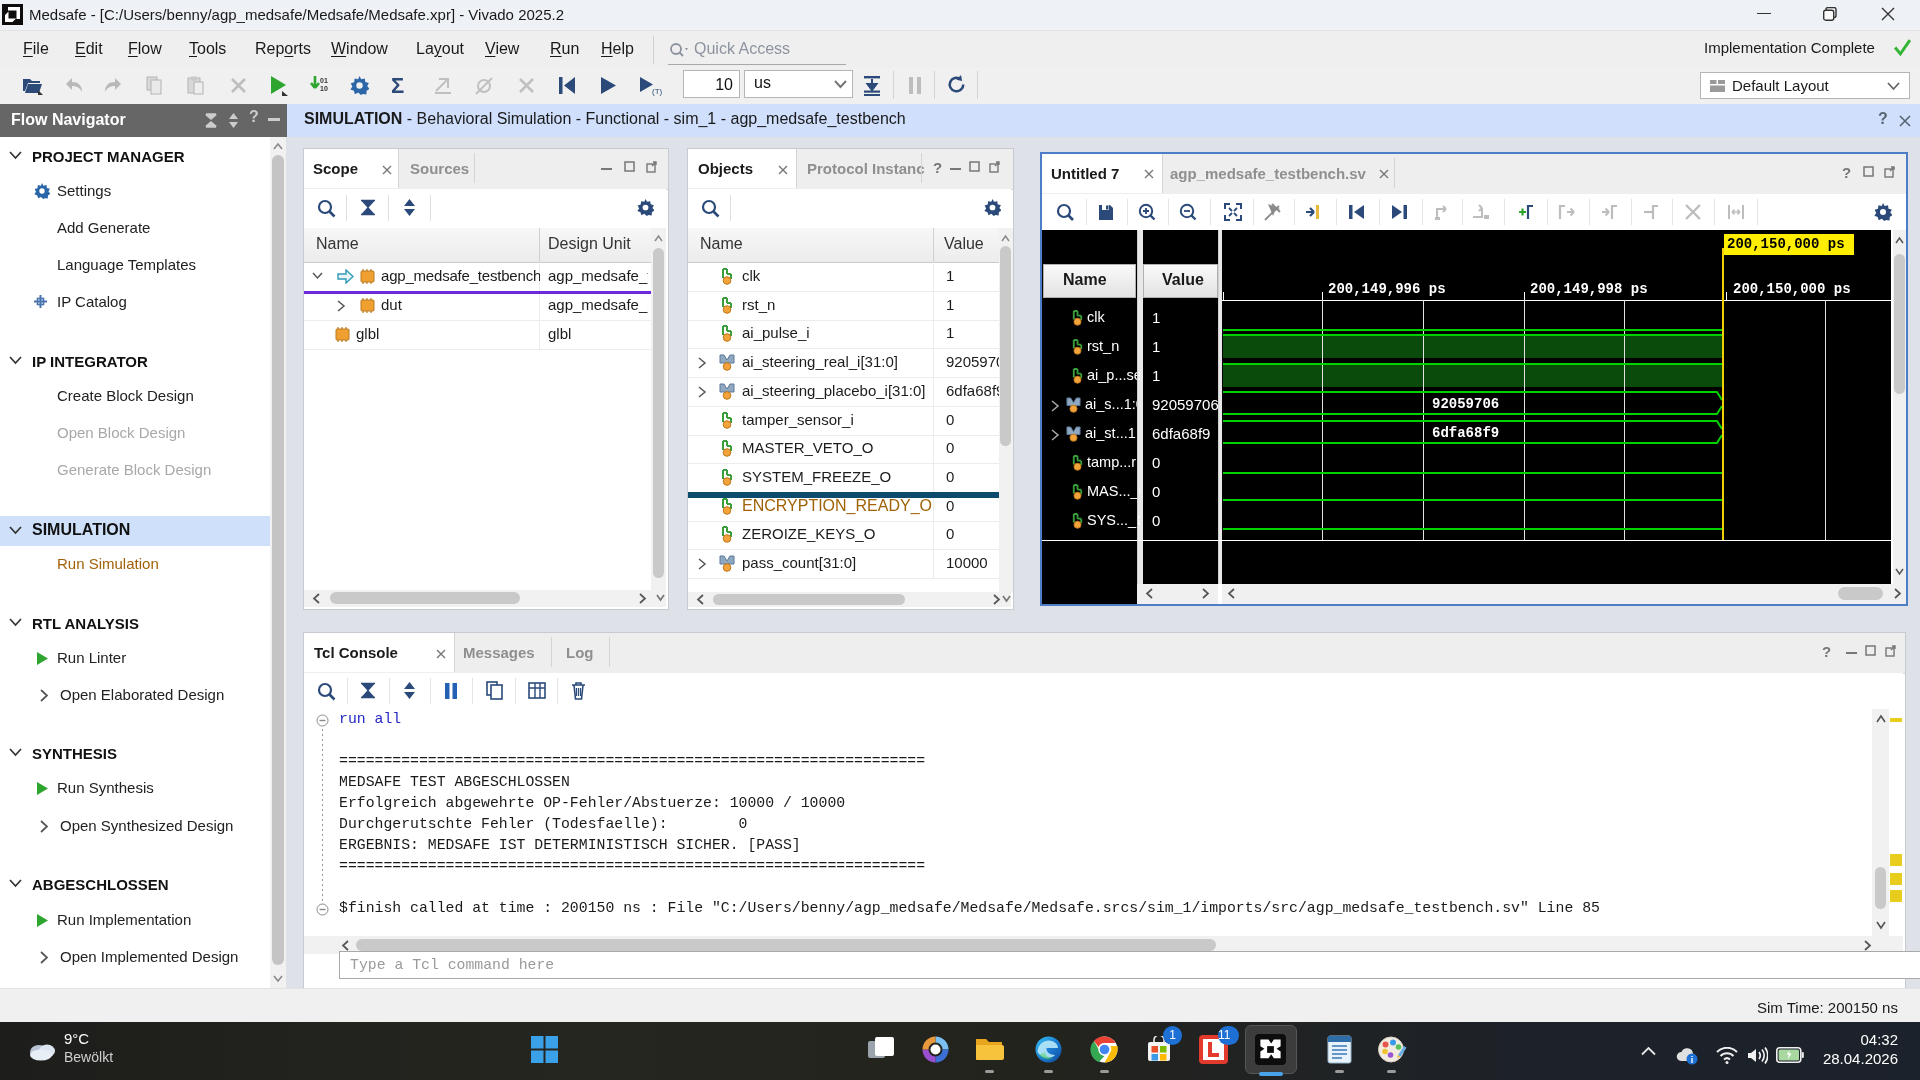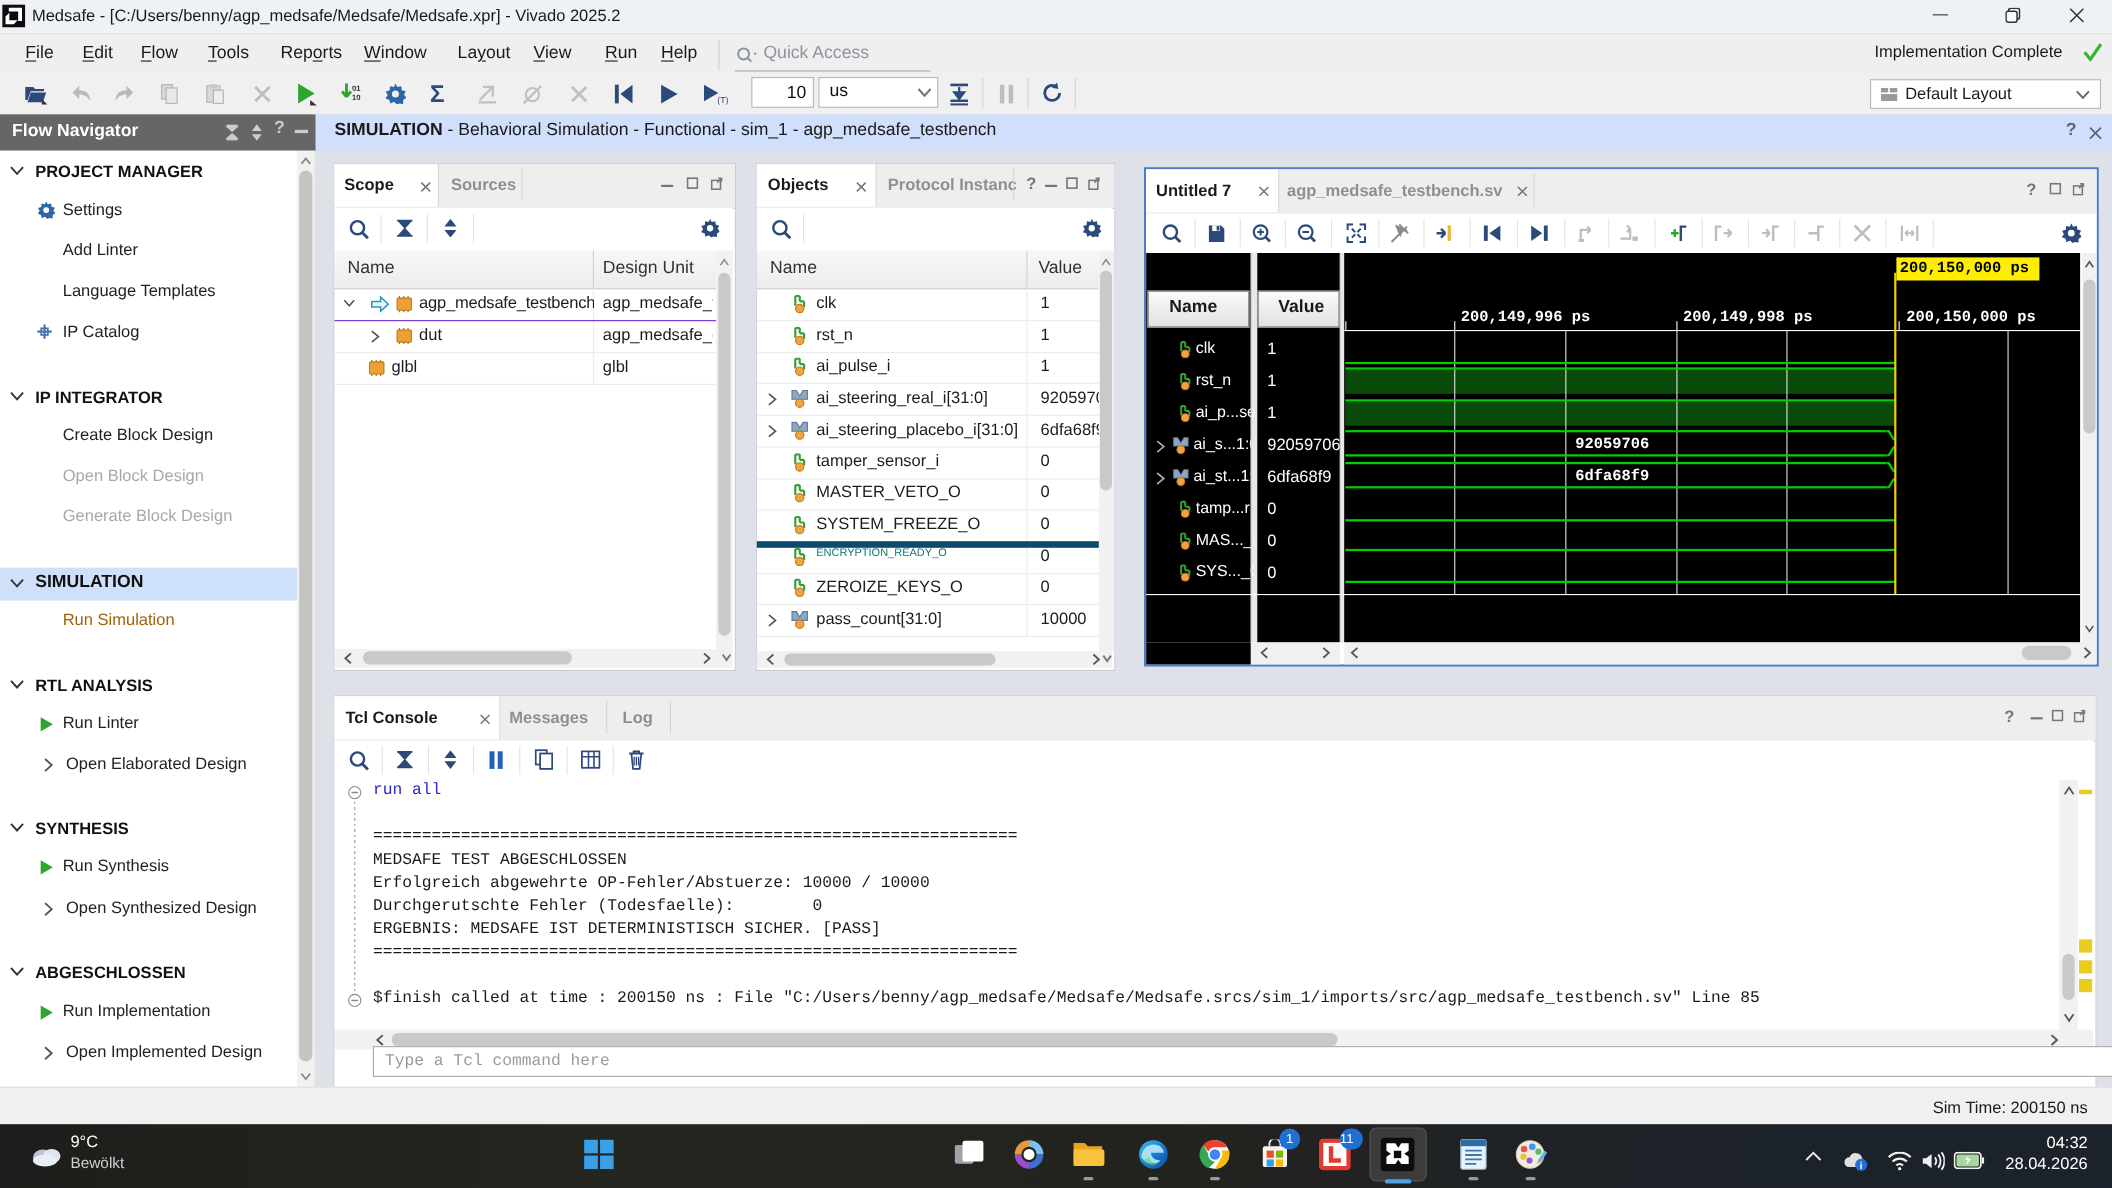--- a/index.html
+++ b/index.html
@@ -186,21 +186,21 @@
 <div class="abs" id="navpanel" style="left:0;top:137px;width:270px;height:851px;background:#ffffff;">
   <svg class="abs" style="left:9px;top:14px" width="13" height="9" viewBox="0 0 13 9">
       <path d="M1 1l5.5 6L12 1" stroke="#333" stroke-width="1.7" fill="none"></path>
     </svg>
   <div class="abs" style="left:32px;top:11px;font-size:15px;font-weight:bold;color:#111;">PROJECT MANAGER</div>
   <svg class="abs" style="left:34px;top:46px" width="16" height="16" viewBox="0 0 19 19">
       <path d="M9.5 0l1.7 3.2 3.6-.8.5 3.6 3.6.9-1.7 3.2 2.4 2.7-3 2-0.2 3.7-3.6-.5L10.9 19l-2.7-2.4-3.3 1.6-1-3.5L.4 13.5l2-3L.7 7.2l3.5-1L4.6 2.5l3.6.7z" fill="#2b66a9"></path>
       <circle cx="9.5" cy="9.5" r="3.2" fill="#fff"></circle>
     </svg>
   <div class="abs" style="left:57px;top:45px;font-size:15px;color:#222;">Settings</div>
-  <div class="abs" style="left:57px;top:82px;font-size:15px;color:#222;">Add Linter</div>
+  <div class="abs" style="left:57px;top:82px;font-size:15px;color:#222;">Add Generate</div>
   <div class="abs" style="left:57px;top:119px;font-size:15px;color:#222;">Language Templates</div>
   <svg class="abs" style="left:33px;top:157px" width="15" height="15" viewBox="0 0 15 15">
       <path d="M7.5 1v13M1 7.5h13" stroke="#4a74b0" stroke-width="2"></path>
       <rect x="4.5" y="4.5" width="6" height="6" fill="none" stroke="#4a74b0" stroke-width="1.6"></rect>
     </svg>
   <div class="abs" style="left:57px;top:156px;font-size:15px;color:#222;">IP Catalog</div>
 
   <svg class="abs" style="left:9px;top:219px" width="13" height="9" viewBox="0 0 13 9">
       <path d="M1 1l5.5 6L12 1" stroke="#333" stroke-width="1.7" fill="none"></path>
     </svg>
@@ -567,21 +567,21 @@
         <path d="M9.5 0l1.7 3.2 3.6-.8.5 3.6 3.6.9-1.7 3.2 2.4 2.7-3 2-0.2 3.7-3.6-.5L10.9 19l-2.7-2.4-3.3 1.6-1-3.5L.4 13.5l2-3L.7 7.2l3.5-1L4.6 2.5l3.6.7z" fill="#2b4a7a"></path>
         <circle cx="9.5" cy="9.5" r="3.2" fill="#fff"></circle>
       </svg>
   </div>
   <div class="abs thead" style="left:0;top:79px;width:347px;height:34px;">
     <div class="abs" style="left:12px;top:7px;font-size:16px;color:#333;">Name</div>
     <div class="abs" style="left:235px;top:0;width:1px;height:34px;background:#d0d0d0;"></div>
     <div class="abs" style="left:244px;top:7px;font-size:16px;color:#333;">Design Unit</div>
   </div>
   <div class="abs" style="left:235px;top:113px;width:1px;height:87px;background:#ececec;"></div>
-    <div class="abs" style="left:0;top:113px;width:347px;height:29px;border-bottom:1px solid #6d28d9;">
+    <div class="abs" style="left:0;top:113px;width:347px;height:29px;border-bottom:3px solid #6d28d9;">
     <svg class="abs" style="left:8px;top:10px" width="11" height="8" viewBox="0 0 11 8">
         <path d="M1 1l4.5 5L10 1" stroke="#555" stroke-width="1.5" fill="none"></path>
       </svg>
     <svg class="abs" style="left:33px;top:7px" width="17" height="15" viewBox="0 0 17 15">
         <path d="M1 5h8V1l7 6.5L9 14v-4H1z" fill="#e8f4f8" stroke="#2e9bb5" stroke-width="1.4"></path>
       </svg>
     <svg class="abs" style="left:55px;top:7px" width="17" height="15" viewBox="0 0 17 15">
         <rect x="2" y="2" width="13" height="11" rx="1" fill="#f0a030" stroke="#b97a1e"></rect>
         <path d="M4 0v2M8 0v2M12 0v2M4 13v2M8 13v2M12 13v2" stroke="#b97a1e" stroke-width="1.2"></path>
       </svg>
@@ -733,21 +733,21 @@
           <circle cx="7" cy="12.5" r="3.8" fill="#f2a33c" stroke="#c07818" stroke-width="1"></circle>
         </svg>
         <div class="abs" style="left:54px;top:5px;font-size:15px;color:#1c1c1c;white-space:nowrap;overflow:hidden;width:252px;">SYSTEM_FREEZE_O</div>
         <div class="abs" style="left:258px;top:5px;font-size:15px;color:#1c1c1c;">0</div>
       </div>
 <div class="abs" style="left:0;top:230px;width:311px;height:29px;border-bottom:1px solid #ececec;overflow:hidden;">
         <svg class="abs" style="left:32px;top:6px" width="14" height="17" viewBox="0 0 14 17">
           <path d="M3 1v9M3 1h4M7 1v5M7 6h4M11 6v5" stroke="#3a9e3a" stroke-width="2" fill="none"></path>
           <circle cx="7" cy="12.5" r="3.8" fill="#f2a33c" stroke="#c07818" stroke-width="1"></circle>
         </svg>
-        <div class="abs" style="left:54px;top:5px;font-size:10px;color:#0f766e;white-space:nowrap;overflow:hidden;width:252px;">ENCRYPTION_READY_O</div>
+        <div class="abs" style="left:54px;top:5px;font-size:16px;color:#a16207;white-space:nowrap;overflow:hidden;width:252px;">ENCRYPTION_READY_O</div>
         <div class="abs" style="left:258px;top:5px;font-size:15px;color:#1c1c1c;">0</div>
       </div>
 <div class="abs" style="left:0;top:258px;width:311px;height:29px;border-bottom:1px solid #ececec;overflow:hidden;">
         <svg class="abs" style="left:32px;top:6px" width="14" height="17" viewBox="0 0 14 17">
           <path d="M3 1v9M3 1h4M7 1v5M7 6h4M11 6v5" stroke="#3a9e3a" stroke-width="2" fill="none"></path>
           <circle cx="7" cy="12.5" r="3.8" fill="#f2a33c" stroke="#c07818" stroke-width="1"></circle>
         </svg>
         <div class="abs" style="left:54px;top:5px;font-size:15px;color:#1c1c1c;white-space:nowrap;overflow:hidden;width:252px;">ZEROIZE_KEYS_O</div>
         <div class="abs" style="left:258px;top:5px;font-size:15px;color:#1c1c1c;">0</div>
       </div>

